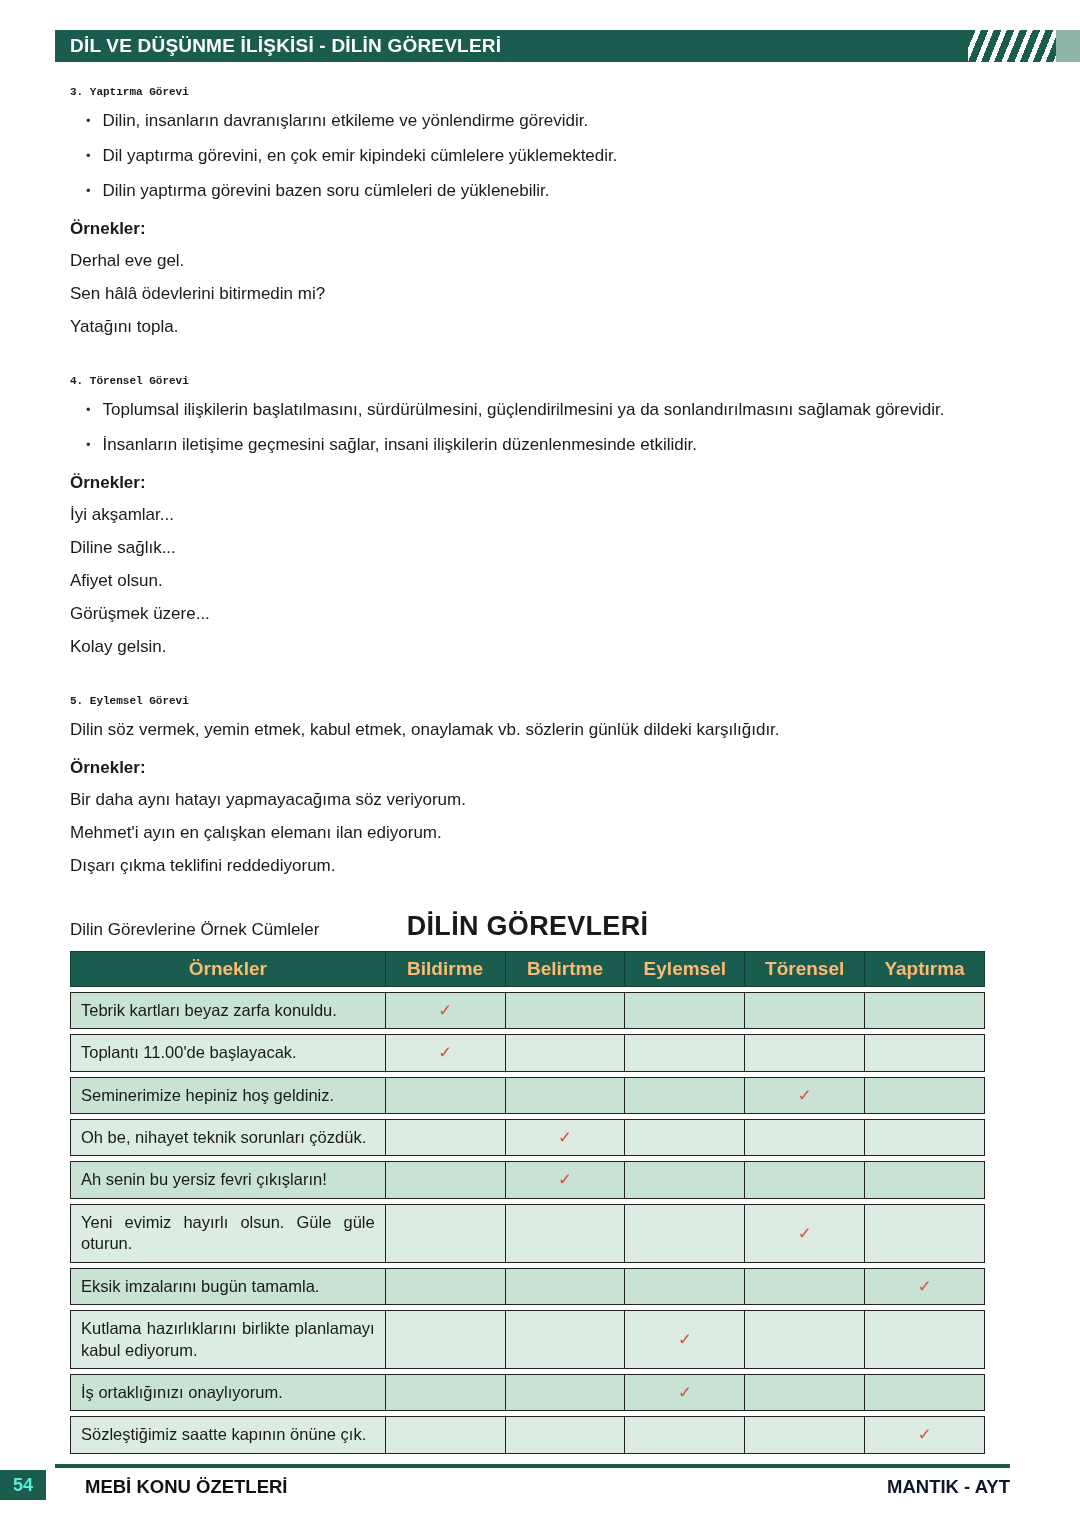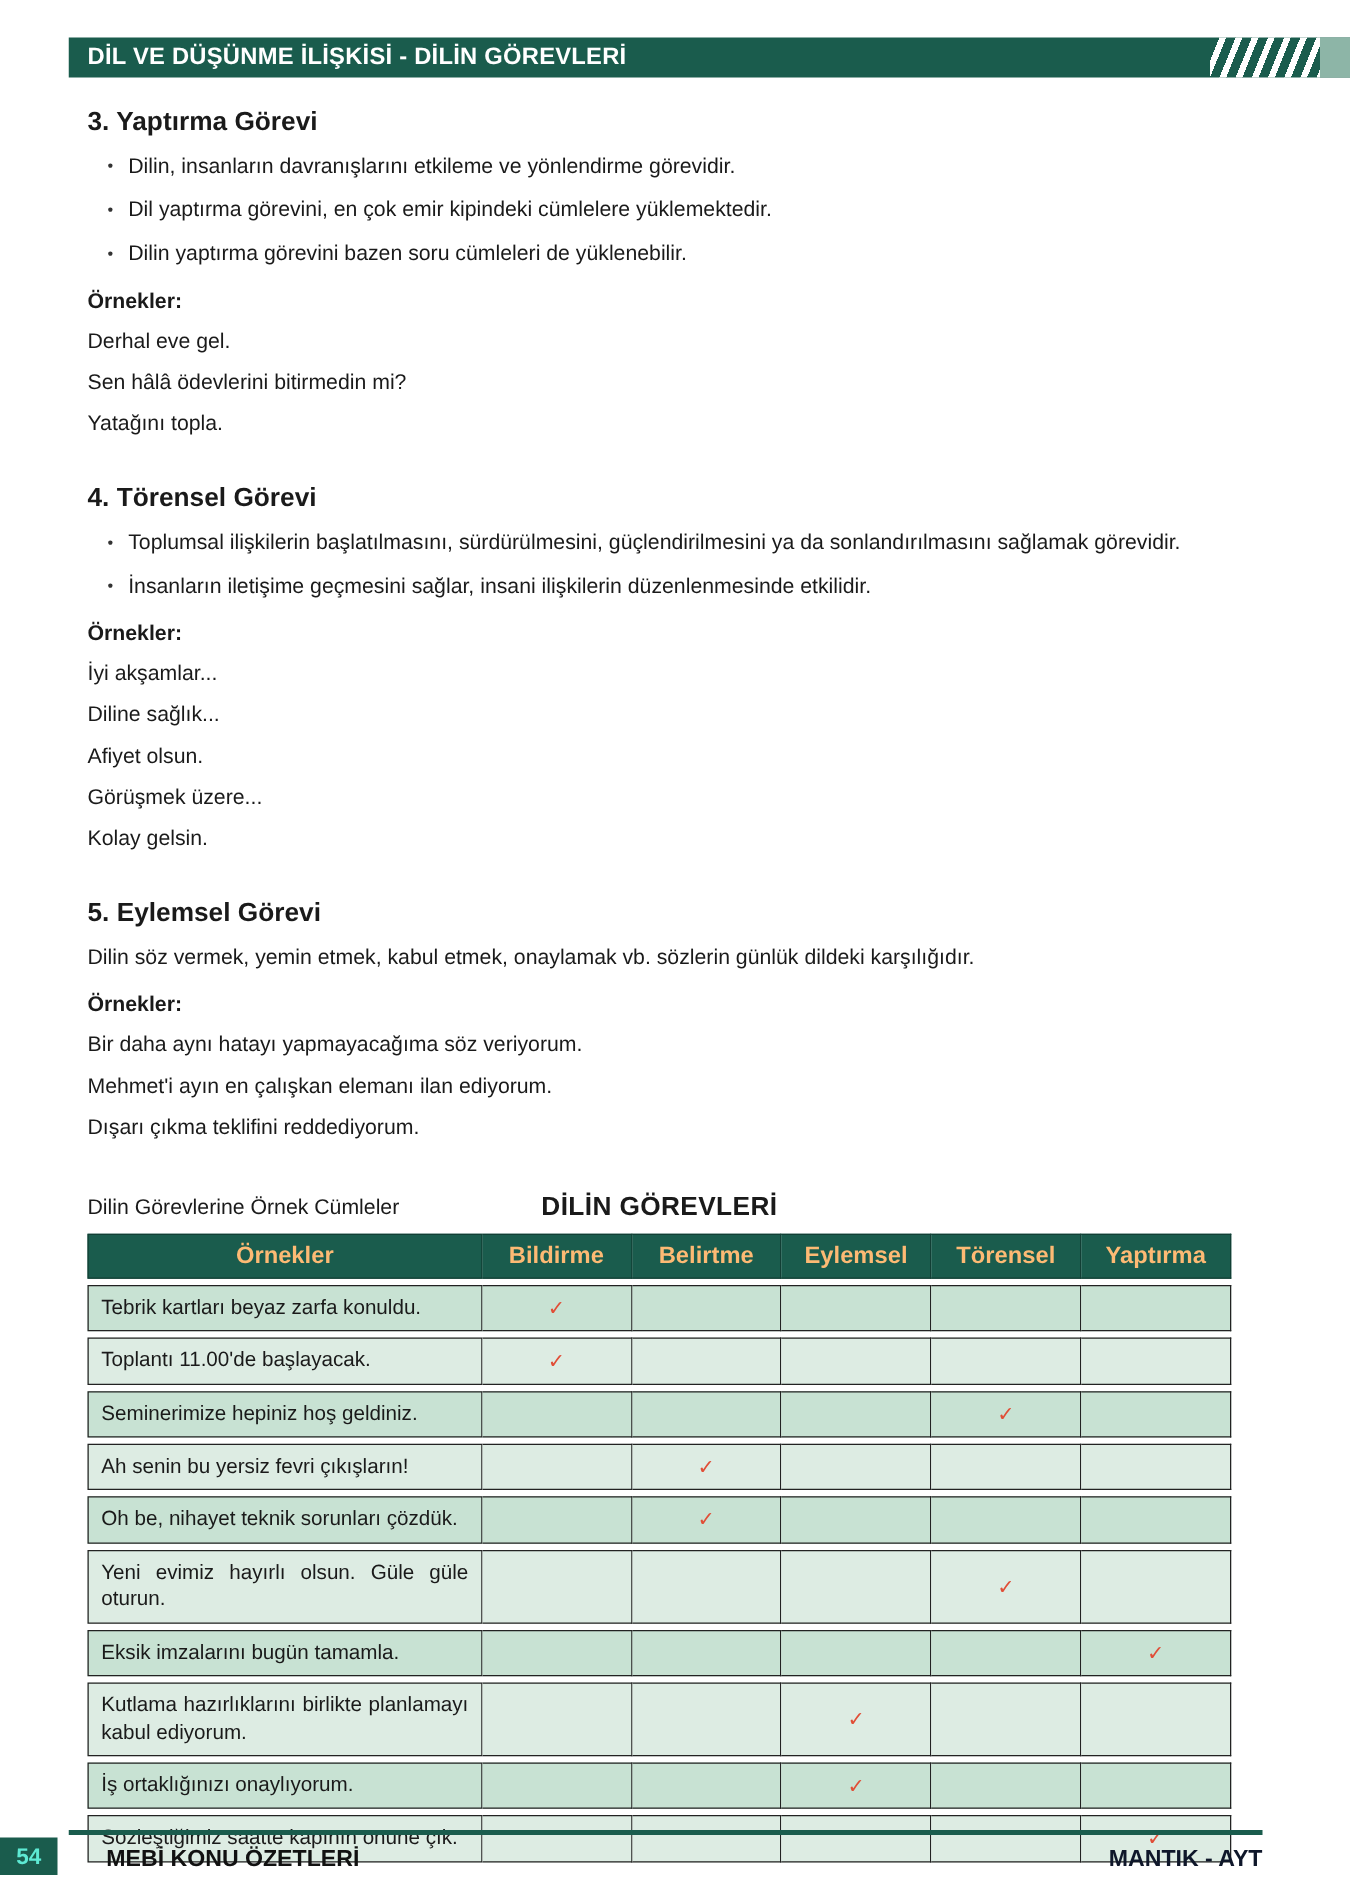--- a/index.html
+++ b/index.html
@@ -50,21 +50,21 @@
   }
 
   
   .content {
     position:absolute;
     top:86px; left:0;
     width:100%;
     padding:0 95px 0 70px;
   }
   .section { margin-bottom:38px; }
-  .sec-title { font-size:21px; font-weight:bold; margin-bottom:12px; }
+  .sec-title { font-size:11px; font-weight:bold; margin-bottom:12px;font-family:Liberation Mono, monospace; }
   .bullets { list-style:none; }
   .bullet {
     display:flex;
     gap:12px;
     padding-left:16px;
     margin-bottom:12px;
     font-size:17px;
     line-height:1.35;
   }
   .dot { font-size:13px; line-height:1.75; color:#333333; }
@@ -72,21 +72,21 @@
   .ex-label { font-weight:bold; font-size:17px; margin:16px 0 12px; }
   .ex-line { font-size:17px; margin-bottom:13px; }
 
   
   .table-block { margin-top:20px; }
   .tbl-caption-row { position:relative; height:30px; margin-bottom:2px; }
   .tbl-caption { position:absolute; left:0; bottom:4px; font-size:17px;margin-top:35px; }
   .tbl-title {
     position:absolute; left:50%; bottom:2px;
     transform:translateX(-50%);
-    font-size:21px; font-weight:bold; letter-spacing:0.3px;
+    font-size:27px; font-weight:bold; letter-spacing:0.3px;
   }
   table.gtable {
     width:100%;
     border-collapse:separate;
     border-spacing:0 5px;
     table-layout:fixed;
   }
   .gtable th {
     background:#1a5c4d;
     color:#fdba74;
@@ -246,29 +246,29 @@
           </tr>
           <tr>
             <td class="c-ex">Seminerimize hepiniz hoş geldiniz.</td>
             <td class="c-chk"></td>
             <td class="c-chk"></td>
             <td class="c-chk"></td>
             <td class="c-chk">✓</td>
             <td class="c-chk"></td>
           </tr>
           <tr>
+            <td class="c-ex">Oh be, nihayet teknik sorunları çözdük.</td>
+            <td class="c-chk"></td>
+            <td class="c-chk">✓</td>
+            <td class="c-chk"></td>
+            <td class="c-chk"></td>
+            <td class="c-chk"></td>
+          </tr>
+          <tr>
             <td class="c-ex">Ah senin bu yersiz fevri çıkışların!</td>
-            <td class="c-chk"></td>
-            <td class="c-chk">✓</td>
-            <td class="c-chk"></td>
-            <td class="c-chk"></td>
-            <td class="c-chk"></td>
-          </tr>
-          <tr>
-            <td class="c-ex">Oh be, nihayet teknik sorunları çözdük.</td>
             <td class="c-chk"></td>
             <td class="c-chk">✓</td>
             <td class="c-chk"></td>
             <td class="c-chk"></td>
             <td class="c-chk"></td>
           </tr>
           <tr>
             <td class="c-ex">Yeni evimiz hayırlı olsun. Güle güle oturun.</td>
             <td class="c-chk"></td>
             <td class="c-chk"></td>

